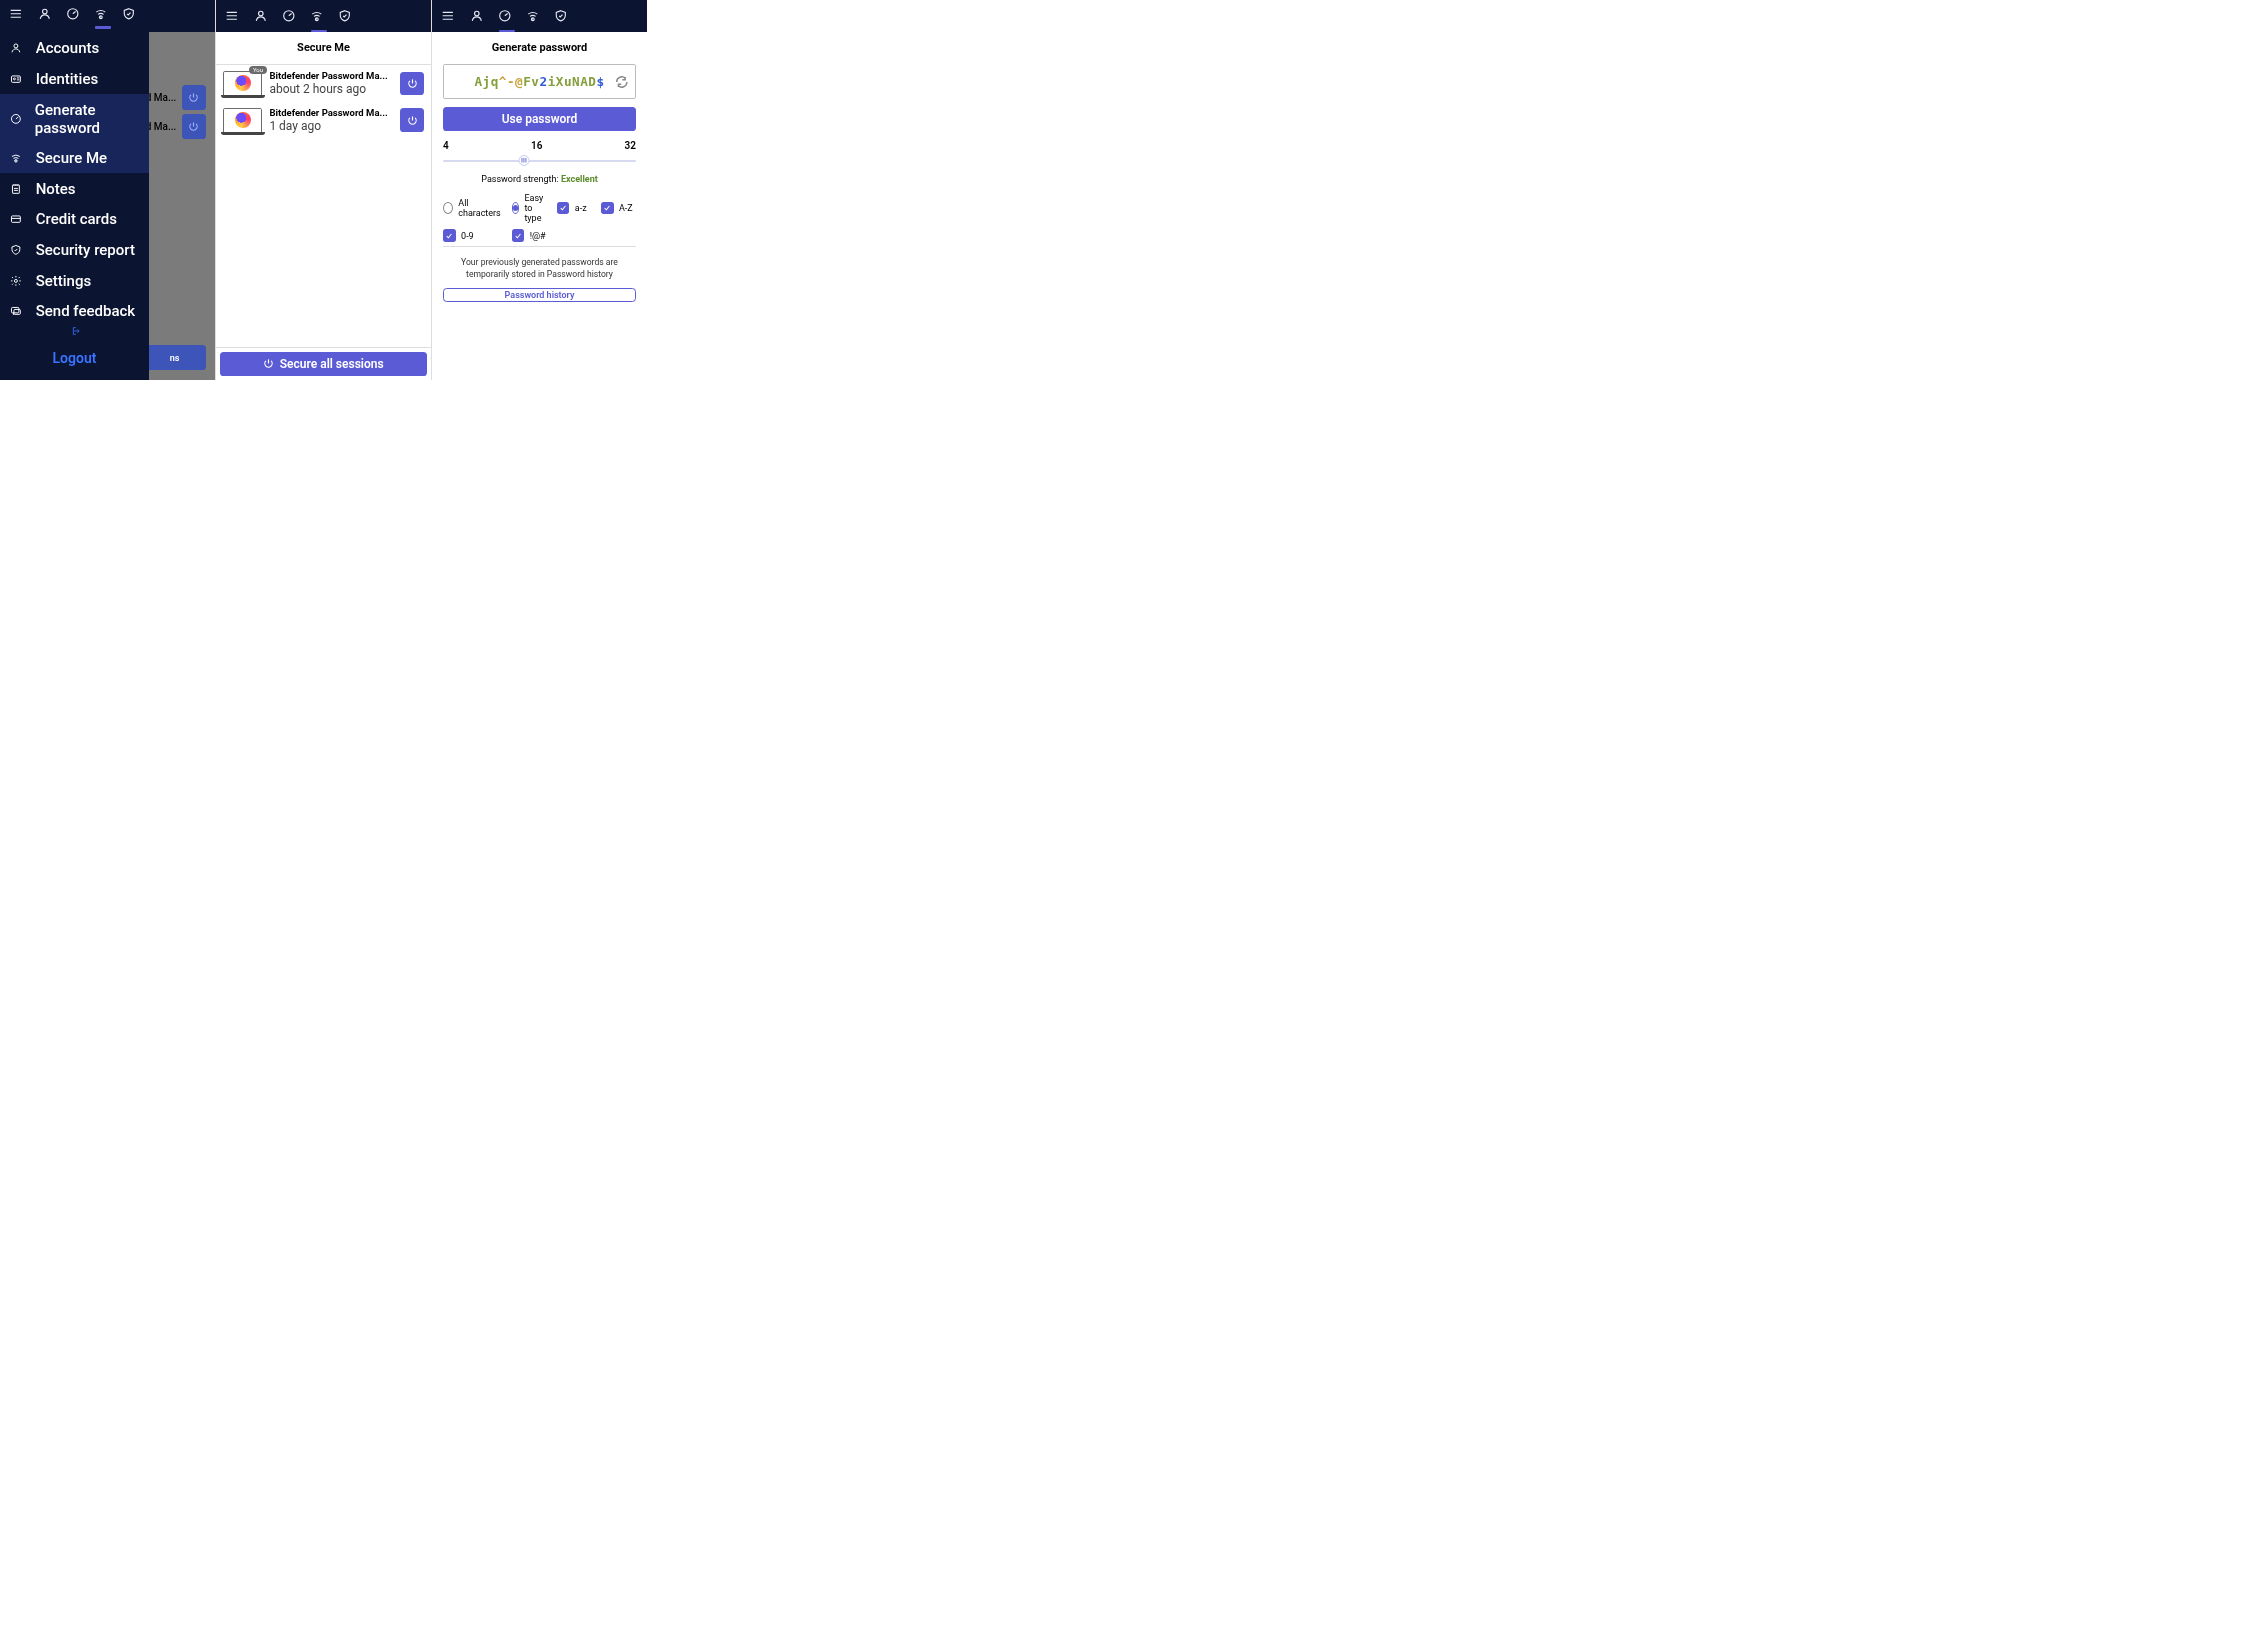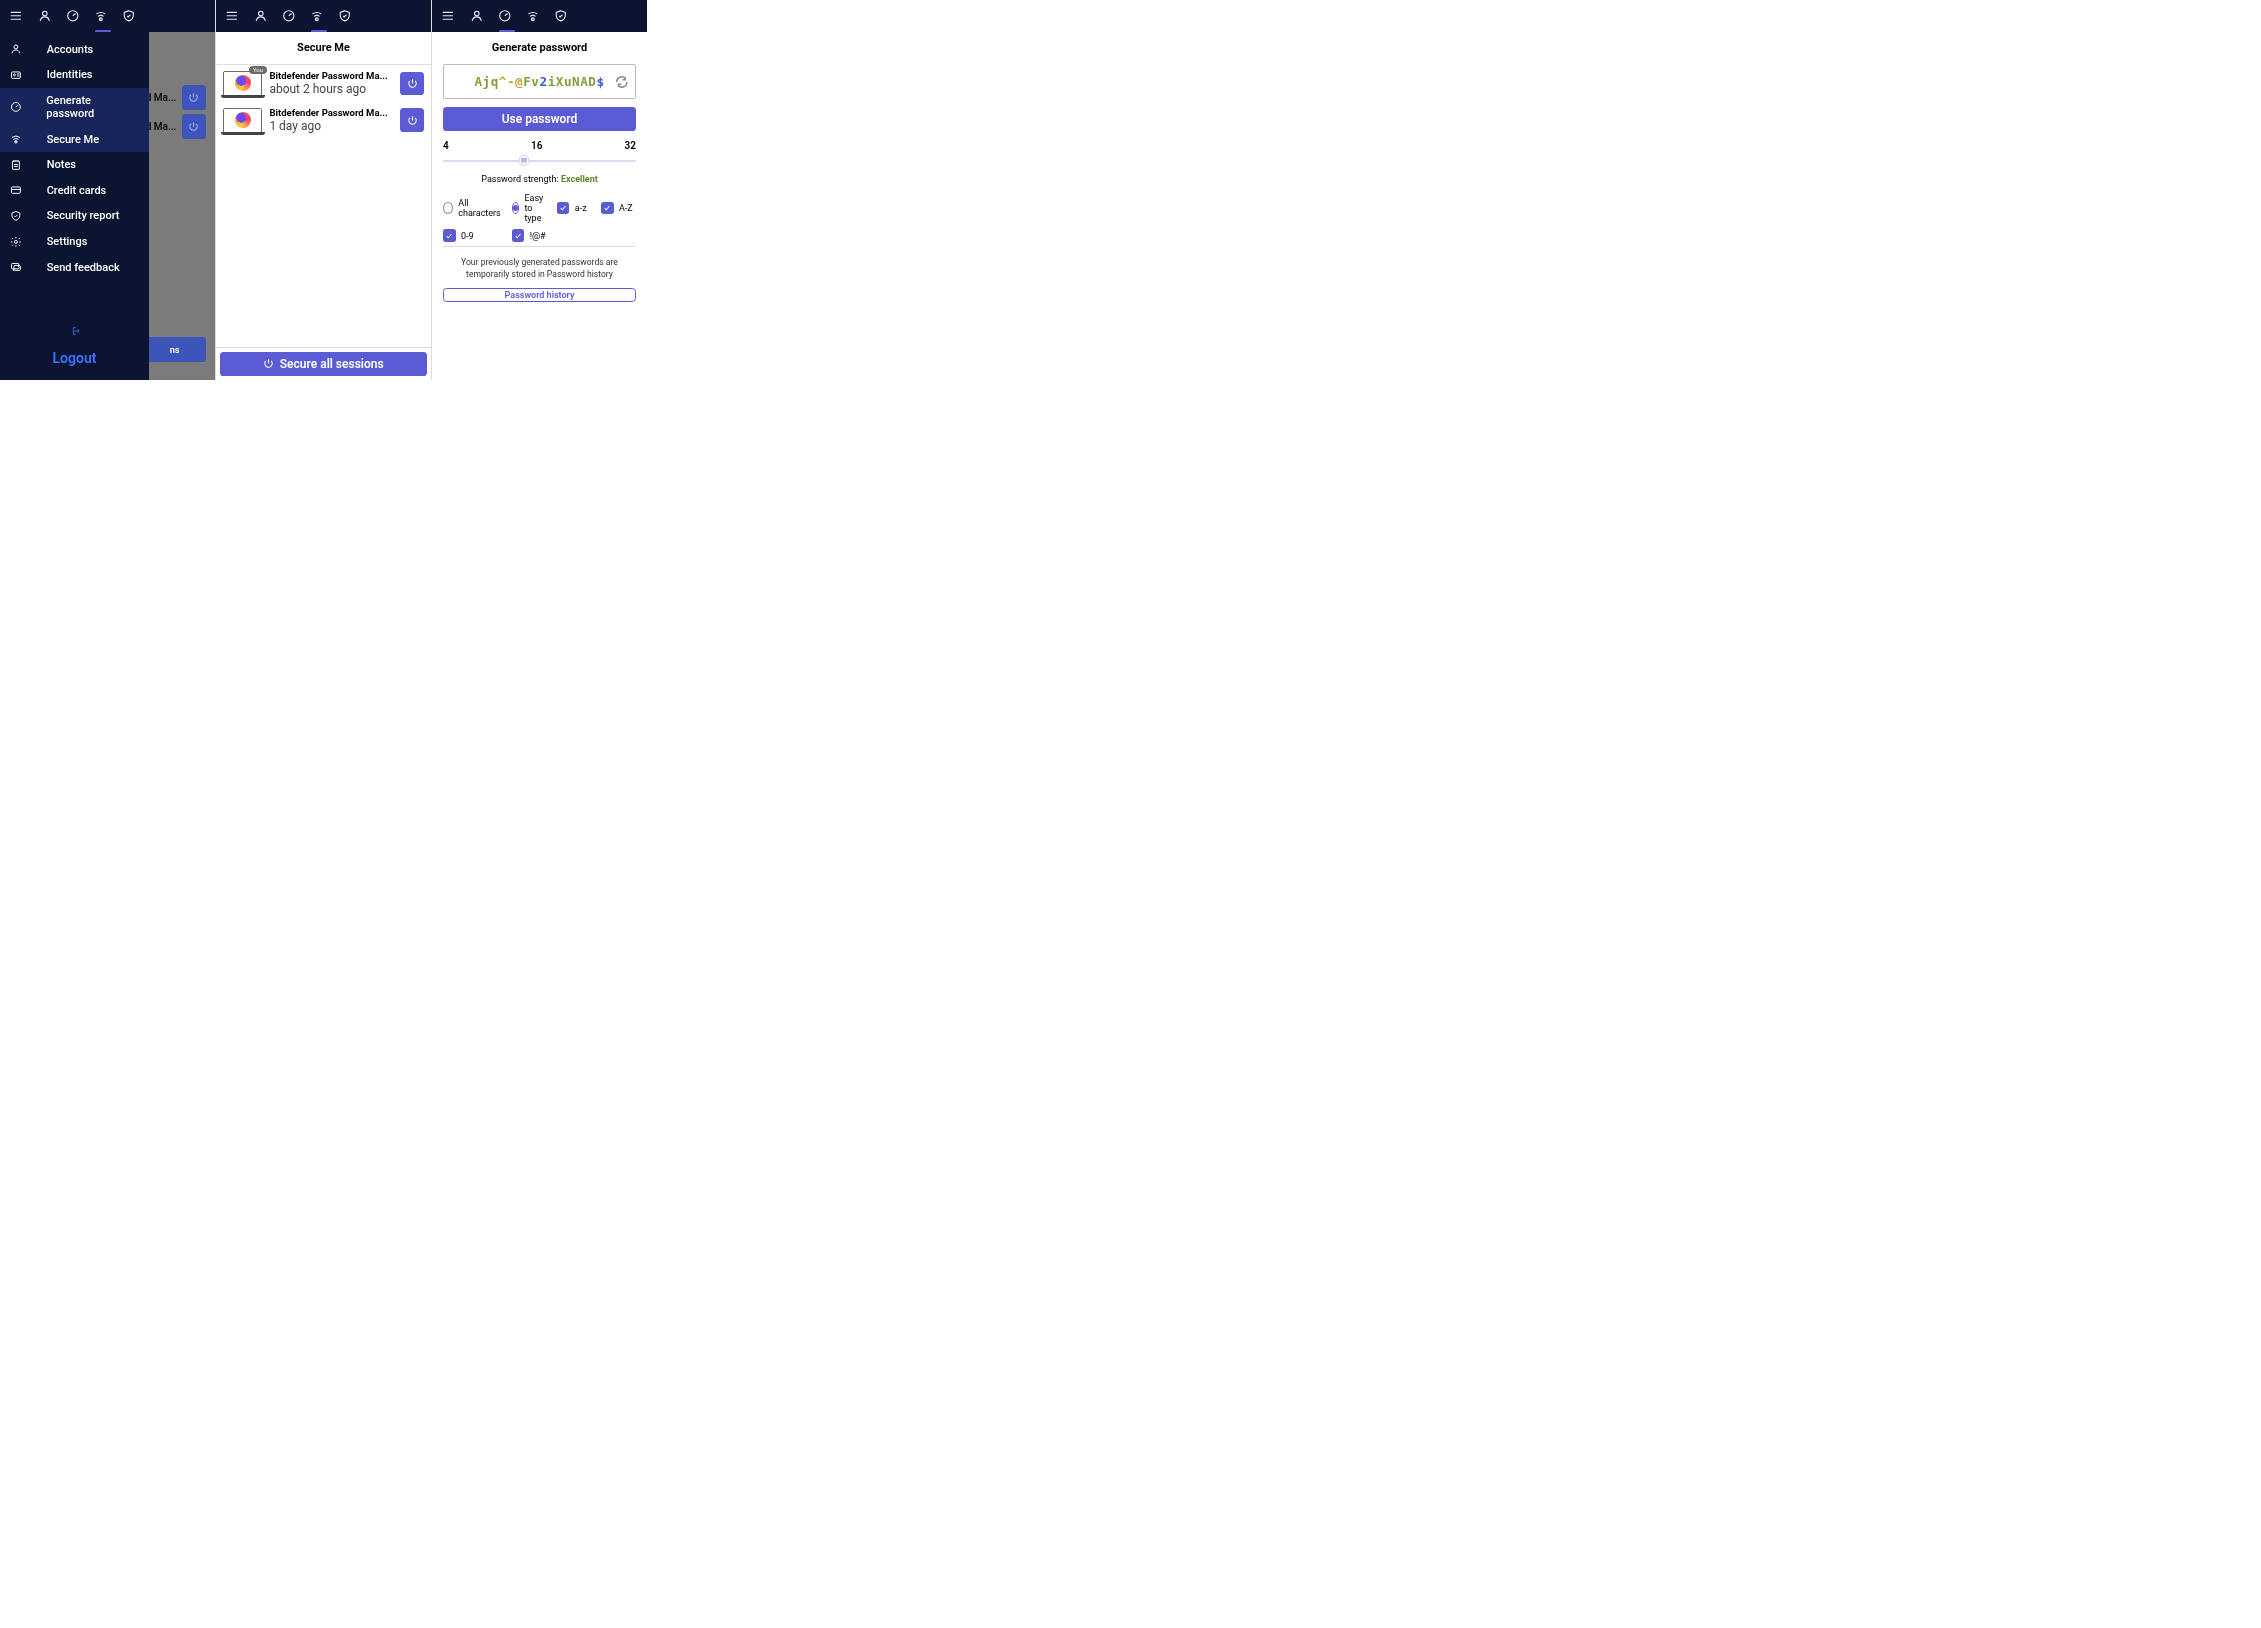--- a/index.html
+++ b/index.html
@@ -60,21 +60,21 @@
   }
   .p1-back .btn-power {
     width: 24.4px; height: 24.4px;
     background: #3d54b8;
     border-radius: 3.6px;
     display: flex; align-items: center; justify-content: center;
     color: #9fb0ff;
   }
   .p1-back .btn-large {
     position: absolute;
-    bottom: 18px;
+    bottom: 10px;
     right: 9px;
     height: 25px;
     width: 63px;
     background: #3d54b8;
     border-radius: 3.6px;
     display:flex; align-items:center; justify-content:center;
     color:#fff; font-size:9px; font-weight:600;text-align:right;
   }
 
   .sidebar {
@@ -87,24 +87,24 @@
     display: flex;
     flex-direction: column;
   }
   .sidebar .nav {
     padding-top: 4.5px;
     flex: 1;
   }
   .nav-item {
     display: flex;
     align-items: center;
-    gap: 24px;
+    gap: 13px;
     padding: 6.3px 10px;
     color: #fff;
-    font-size: 11px;
+    font-size: 15px;
     font-weight: 500;
     cursor: pointer;
   }
   .nav-item.active { background: #18255a; }
   .nav-item .icon { width: 12.7px; height: 12.7px; display:flex; align-items:center; justify-content:center; color:#fff; }
   .nav-item .icon svg { width:11.8px; height:11.8px; stroke:currentColor; fill:none; stroke-width:2; }
   .logout {
     display:flex; align-items:center; gap:14px;
     padding: 0 10px 13.6px;
     color:#3a73ff; font-size:14px; font-weight:600;flex-direction:column;

